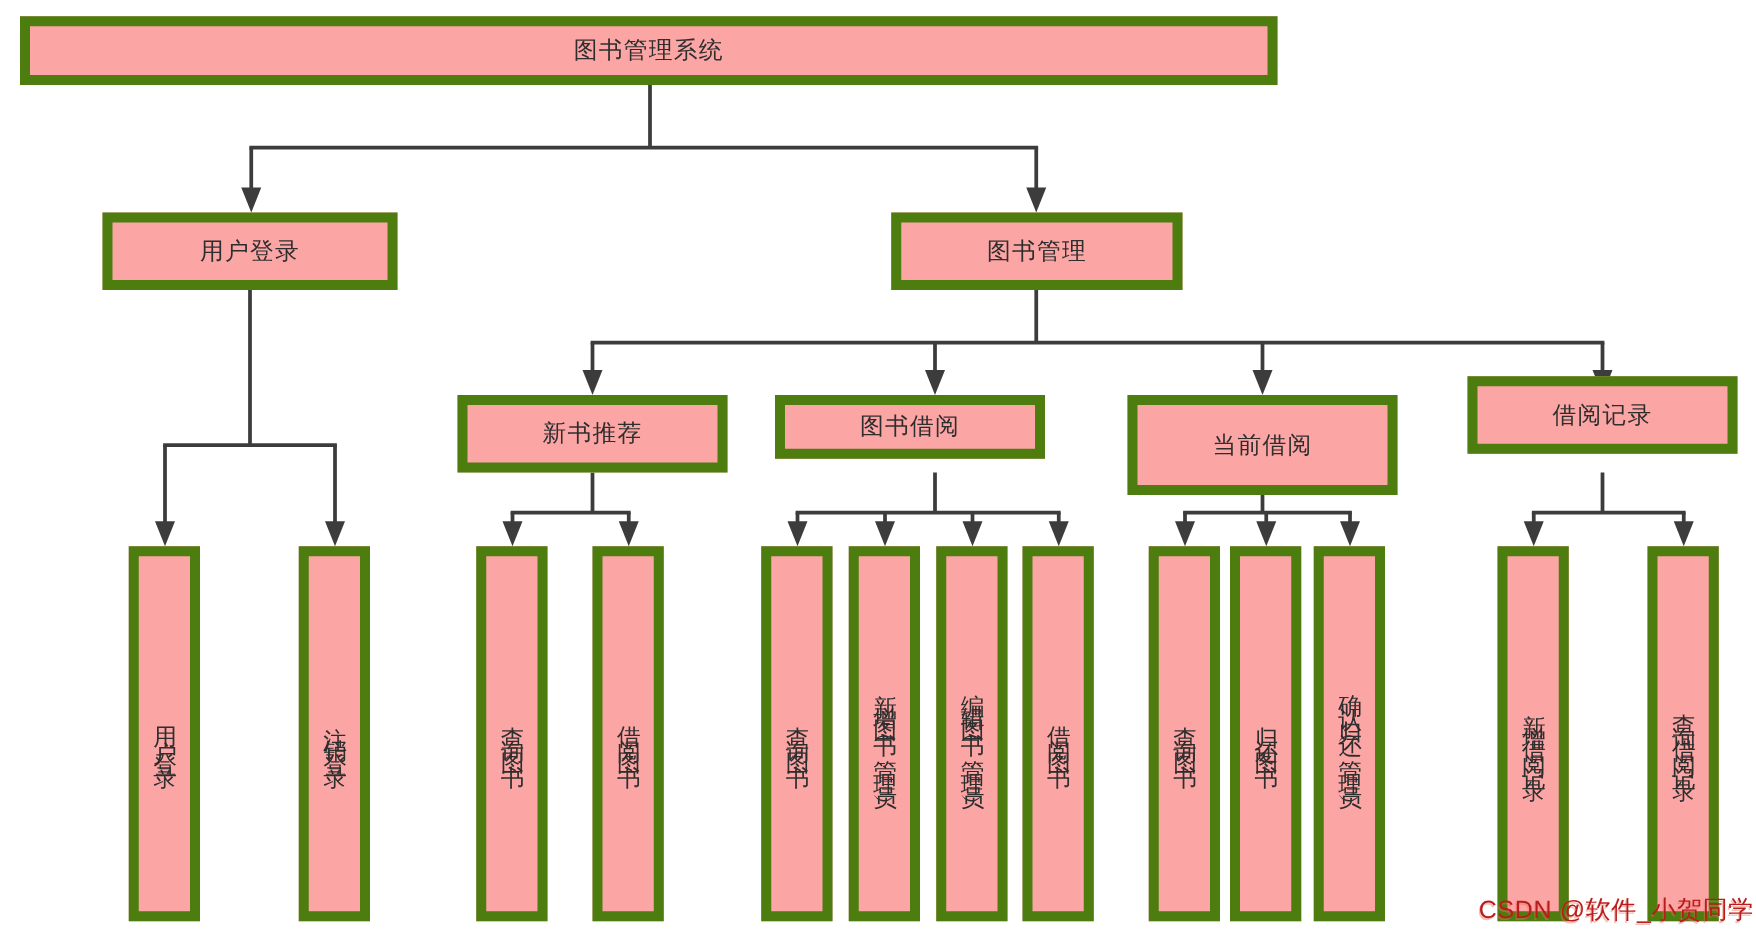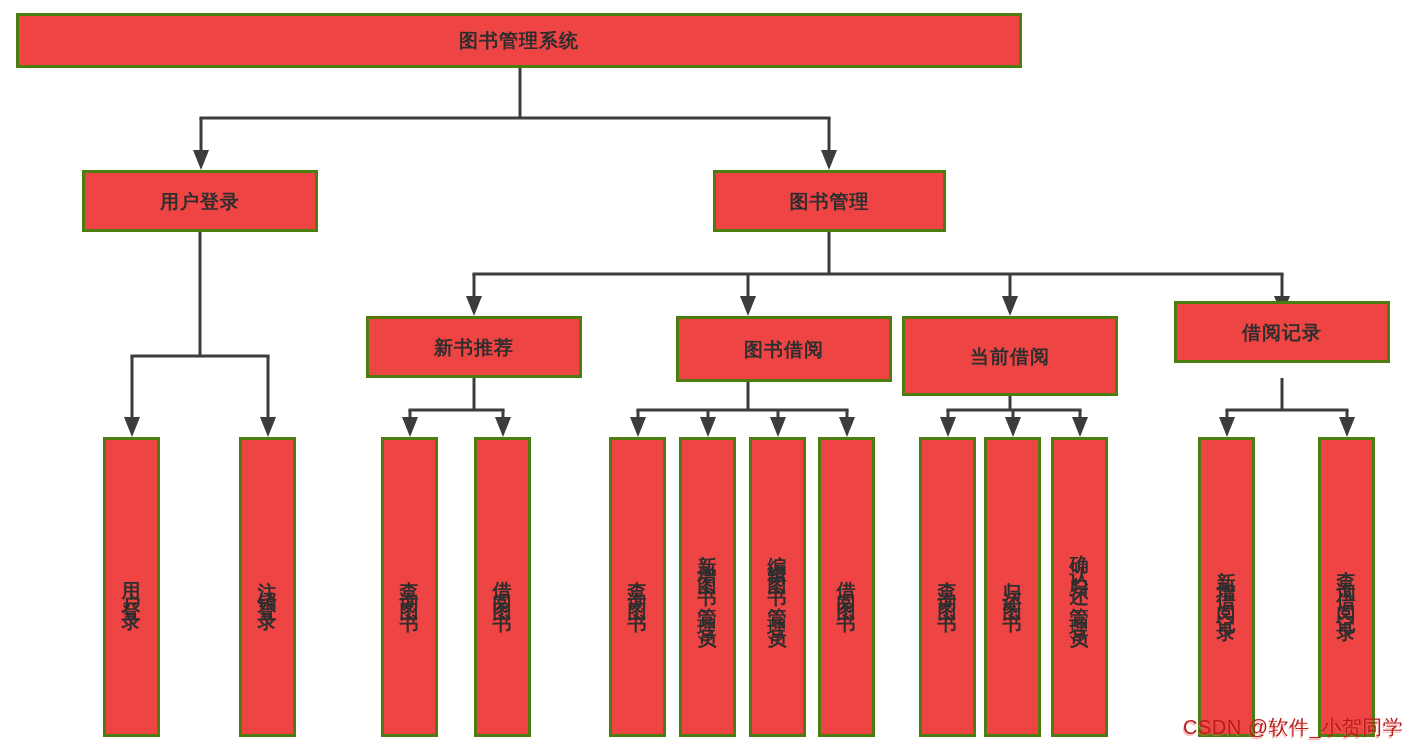--- a/index.html
+++ b/index.html
@@ -2,24 +2,24 @@
 <html><head>
 <meta charset="utf-8">
 <style>
   html,body{margin:0;padding:0;background:#ffffff;}
   .stage{
     position:relative;width:1405px;height:747px;background:#ffffff;
     font-family:"Liberation Sans",sans-serif;overflow:hidden;
   }
   .wires{position:absolute;left:0;top:0;width:1405px;height:747px;}
   .node{
-    position:absolute;box-sizing:border-box;background:#ef4444;
-    border:3px solid #4d7c0f;color:#2e2e2e;
+    position:absolute;box-sizing:border-box;background:#fca5a5;
+    border:8px solid #4d7c0f;color:#2e2e2e;
     display:flex;align-items:center;justify-content:center;
-    font-size:19px;letter-spacing:1px;line-height:1;font-weight:bold;
+    font-size:19px;letter-spacing:1px;line-height:1;
   }
   .node.v{
     writing-mode:vertical-rl;text-orientation:mixed;
     letter-spacing:10.5px;font-size:19px;
   }
   .watermark{
     position:absolute;left:1183px;top:714px;width:220px;
     font-size:20px;color:#b91c1c;letter-spacing:0.5px;white-space:nowrap;
     text-shadow:-1px 2px 0 rgba(235,110,90,0.45);
   }
@@ -104,21 +104,21 @@
       <polygon points="1339,417 1355,417 1347,437" fill="#3c3c3c" stroke="none"></polygon>
     </g>
   </svg>
 
   <div class="node" style="left:16px;top:13px;width:1006px;height:55px">图书管理系统</div>
 
   <div class="node" style="left:82px;top:170px;width:236px;height:62px">用户登录</div>
   <div class="node" style="left:366px;top:316px;width:216px;height:62px">新书推荐</div>
 
   <div class="node" style="left:713px;top:170px;width:233px;height:62px">图书管理</div>
-  <div class="node" style="left:676px;top:316px;width:216px;height:66px">图书借阅</div>
+  <div class="node" style="left:620px;top:316px;width:216px;height:51px">图书借阅</div>
   <div class="node" style="left:902px;top:316px;width:216px;height:80px">当前借阅</div>
   <div class="node" style="left:1174px;top:301px;width:216px;height:62px">借阅记录</div>
 
   <div class="node v" style="left:103px;top:437px;width:57px;height:300px">用户登录</div>
   <div class="node v" style="left:239px;top:437px;width:57px;height:300px">注销登录</div>
 
   <div class="node v" style="left:381px;top:437px;width:57px;height:300px">查询图书</div>
   <div class="node v" style="left:474px;top:437px;width:57px;height:300px">借阅图书</div>
 
   <div class="node v" style="left:609px;top:437px;width:57px;height:300px">查询图书</div>

